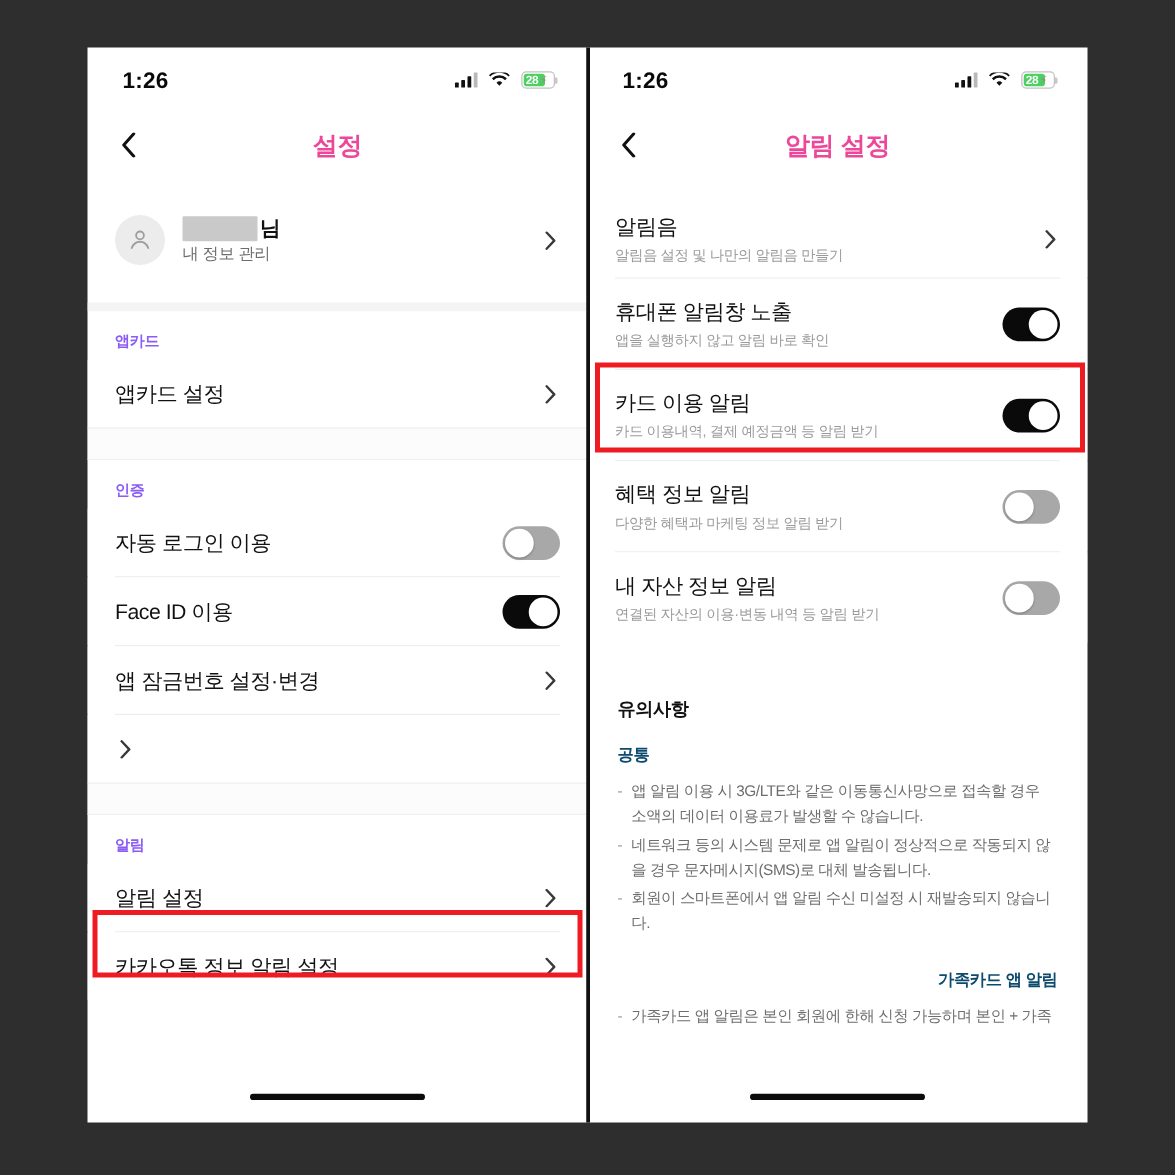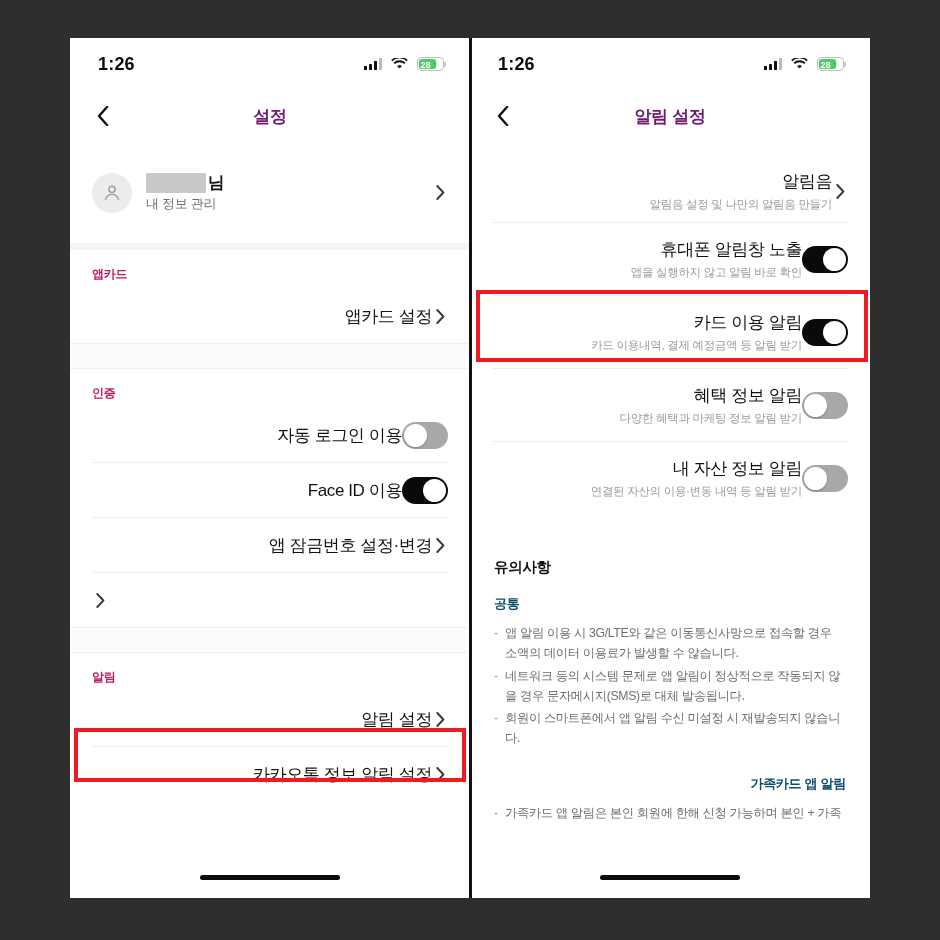--- a/index.html
+++ b/index.html
@@ -80,35 +80,35 @@
     display: flex; align-items: center; justify-content: center;
   }
   .nav-back {
     position: absolute; left: 18px; top: 50%;
     transform: translateY(-50%);
     width: 30px; height: 30px;
     display: flex; align-items: center; justify-content: center;
     cursor: pointer;
   }
   .nav-title {
-    font-size: 17px; font-weight: 700; color: #701a75;
+    font-size: 20px; font-weight: 700; color: #ec4899;
     letter-spacing: -.3px;
   }
   .sep { height: 1px; background: #ededed; margin: 0 22px; }
   .gap { height: 26px; background: #fcfcfc; border-top: 1px solid #f0f0f0; border-bottom: 1px solid #f0f0f0;}
   .group-label {
-    font-size: 12px; font-weight: 700; color: #be185d;
+    font-size: 12px; font-weight: 700; color: #8b5cf6;
     padding: 16px 22px 6px 22px; letter-spacing: -.2px;
   }
   .row {
     display: flex; align-items: center;
     padding: 0 22px; min-height: 54px;
     cursor: pointer; background: #fff;
   }
-  .row-text { flex: 1; min-width: 0; text-align: right; }
+  .row-text { flex: 1; min-width: 0; }
   .row-title {
     font-size: 17px; color: #111; letter-spacing: -.4px;
   }
   .row-sub {
     font-size: 11.5px; color: #9a9a9a; margin-top: 4px; letter-spacing: -.3px;
   }
   .chev {
     width: 16px; height: 16px; flex: none;
     display: flex; align-items: center; justify-content: center;
     color: #3a3a3a;

